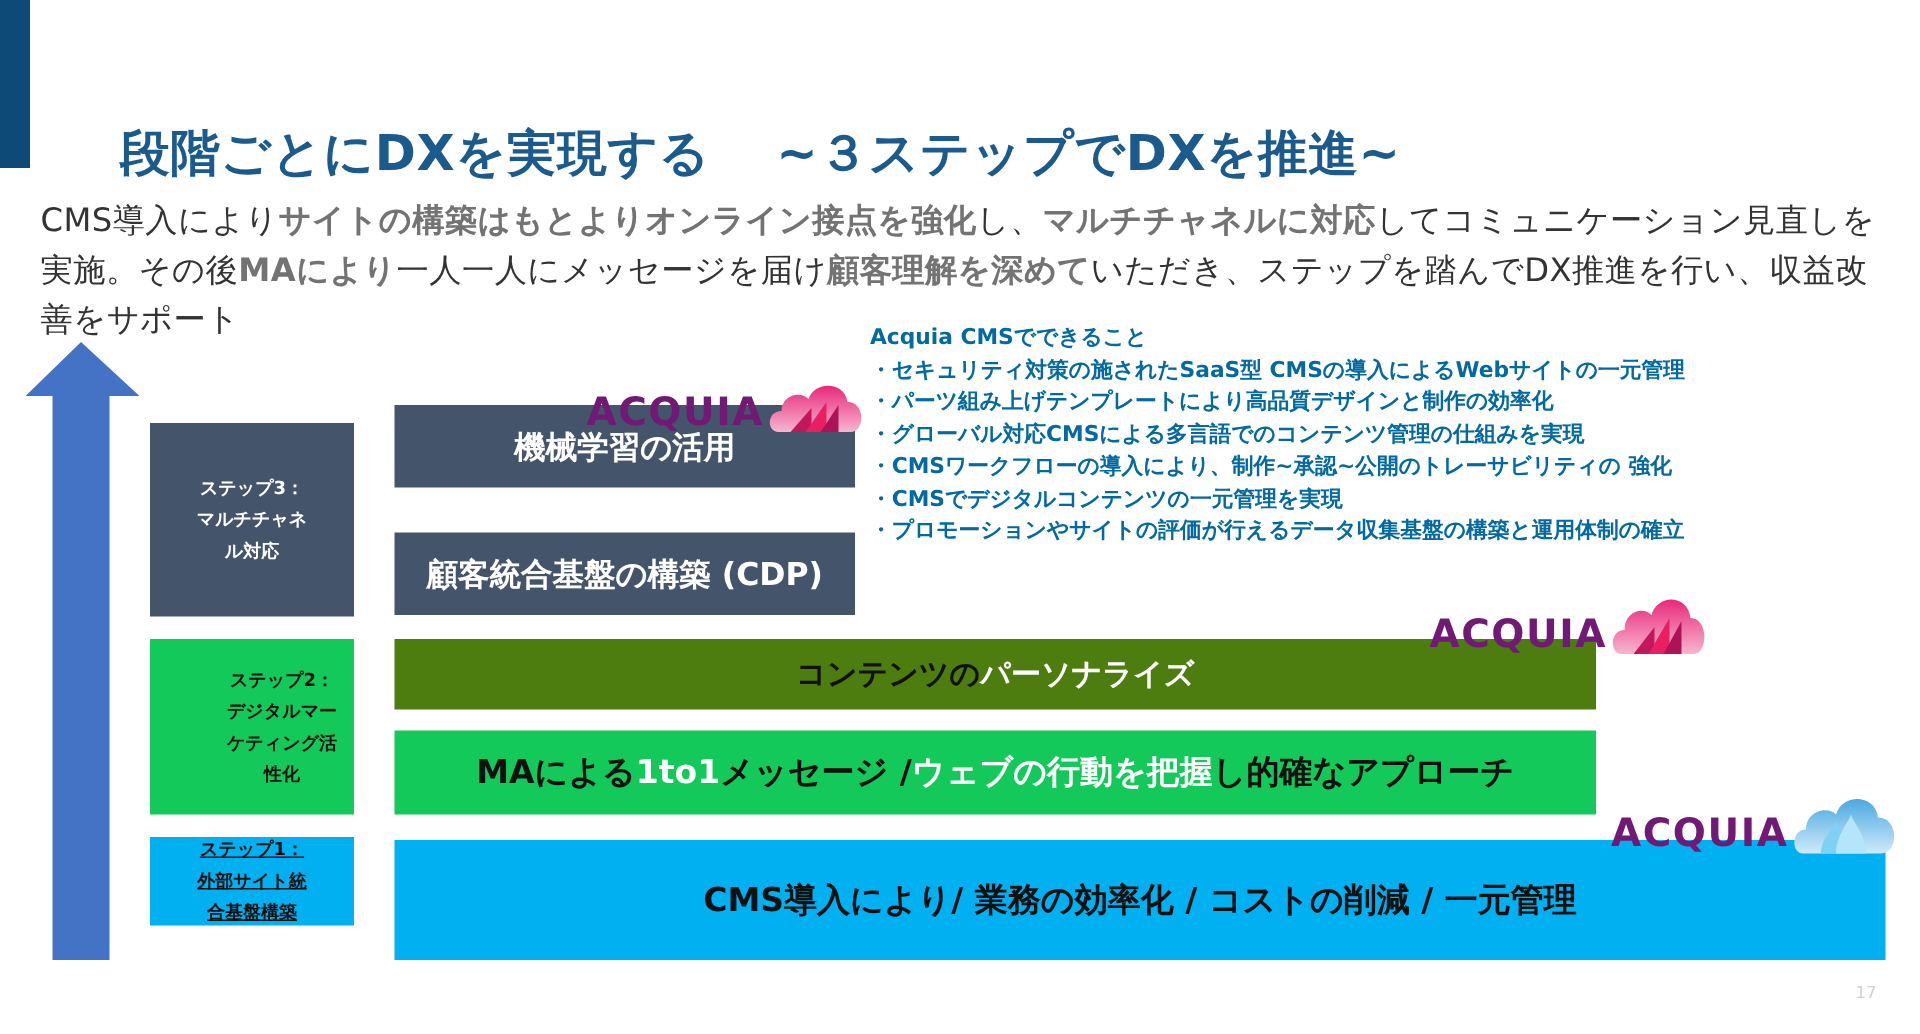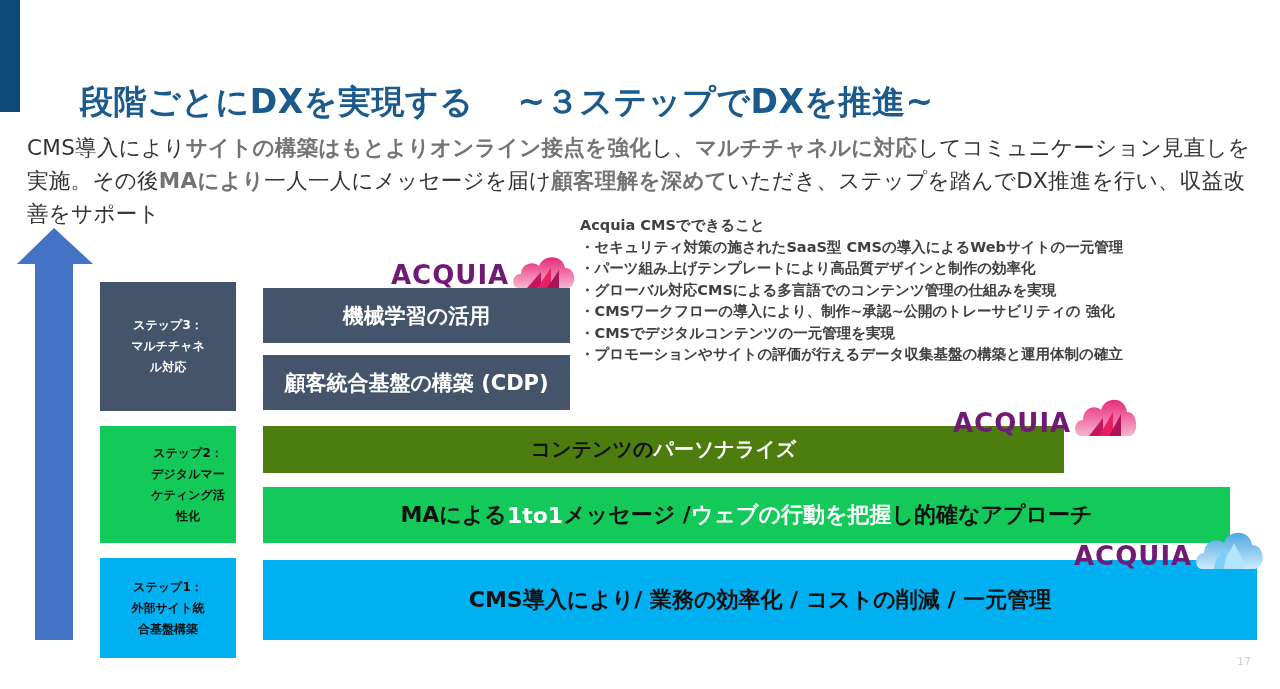--- a/index.html
+++ b/index.html
@@ -6,36 +6,36 @@
   html, body { width: 1280px; height: 689px; background: #ffffff; overflow: hidden; }
   body { position: relative; font-family: "DejaVu Sans", "Liberation Sans", sans-serif; color: #222; }
 
   .accent-bar { position: absolute; left: 0; top: 0; width: 20px; height: 112px; background: #0e4a78; }
   .title { position: absolute; left: 80px; top: 40px; font-size: 33px; color: #1a5a8c; white-space: nowrap; letter-spacing: 0.5px; margin-top: 40px; }
   .title .sub { margin-left: 44px; }
 
   .intro { position: absolute; left: 27px; top: 131px; width: 1240px; font-size: 21.5px; line-height: 33px; color: #333; letter-spacing: 0.3px; }
   .intro .hl { color: #737373; font-weight: bold; }
 
-  .features { position: absolute; left: 580px; top: 215px; font-size: 14.5px; line-height: 21.5px; color: #404040; font-weight: bold; white-space: nowrap; }
+  .features { position: absolute; left: 580px; top: 215px; font-size: 14.5px; line-height: 21.5px; color: #0369a1; font-weight: bold; white-space: nowrap; }
   .features .feat-title { font-weight: bold; }
 
   
   .arrow { position: absolute; left: 17px; top: 228px; width: 76px; height: 412px; }
 
   .step-box { position: absolute; left: 100px; width: 136px; display: flex; align-items: center; justify-content: center; text-align: center; font-weight: bold; font-size: 12px; line-height: 21px; }
   .step3 { top: 282px; height: 129px; background: #44546a; color: #ffffff; }
   .step2 { top: 426px; height: 117px; background: #13c95a; color: #111; padding-left: 40px; }
-  .step1 { top: 558px; height: 100px; background: #00b0f0; color: #111; }
+  .step1 { top: 558px; height: 59px; background: #00b0f0; color: #111; text-decoration: underline; }
 
   .bar { position: absolute; display: flex; align-items: center; justify-content: center; font-weight: bold; white-space: nowrap; }
-  .bar-ml { left: 263px; top: 288px; width: 307px; height: 55px; background: #44546a; color: #fff; font-size: 21px; font-family: Liberation Mono, monospace; }
+  .bar-ml { left: 263px; top: 270px; width: 307px; height: 55px; background: #44546a; color: #fff; font-size: 21px; font-family: Liberation Mono, monospace; }
   .bar-cdp { left: 263px; top: 355px; width: 307px; height: 55px; background: #44546a; color: #fff; font-size: 21px; }
   .bar-perso { left: 263px; top: 426px; width: 801px; height: 47px; background: #4d7c0f; color: #111; font-size: 20px; }
-  .bar-ma { left: 263px; top: 487px; width: 967px; height: 56px; background: #13c95a; color: #111; font-size: 22px; }
+  .bar-ma { left: 263px; top: 487px; width: 801px; height: 56px; background: #13c95a; color: #111; font-size: 22px; }
   .bar-cms { left: 263px; top: 560px; width: 994px; height: 80px; background: #00b0f0; color: #111; font-size: 22px; }
   .w { color: #ffffff; }
 
   .logo { position: absolute; display: flex; align-items: flex-end; }
   .logo .word { font-family: "DejaVu Sans", sans-serif; font-weight: bold; color: #701a75; letter-spacing: 1px; }
   .logo1 { left: 391px; top: 250px; }
   .logo1 .word { font-size: 26px; line-height: 30px; }
   .logo2 { left: 953px; top: 392px; }
   .logo2 .word { font-size: 26px; line-height: 30px; }
   .logo3 { left: 1074px; top: 527px; }

